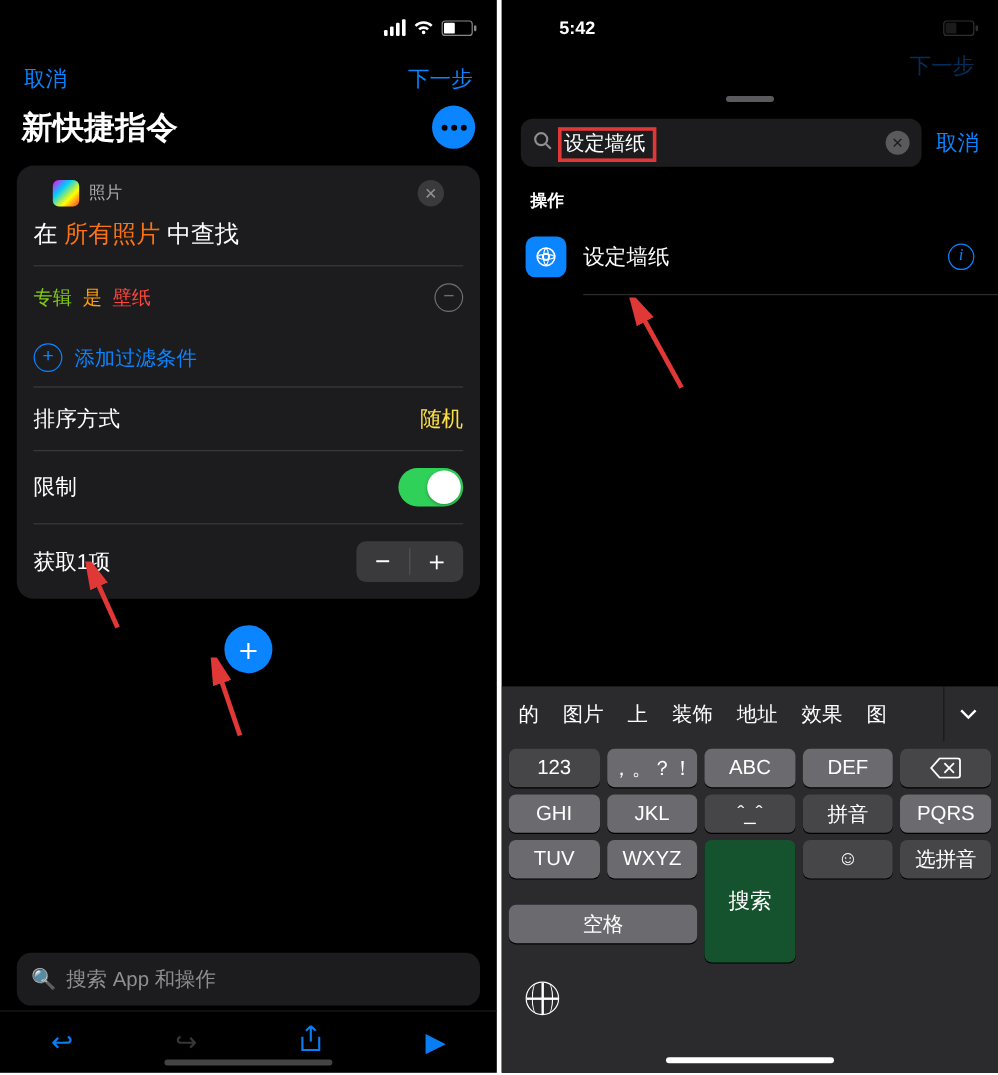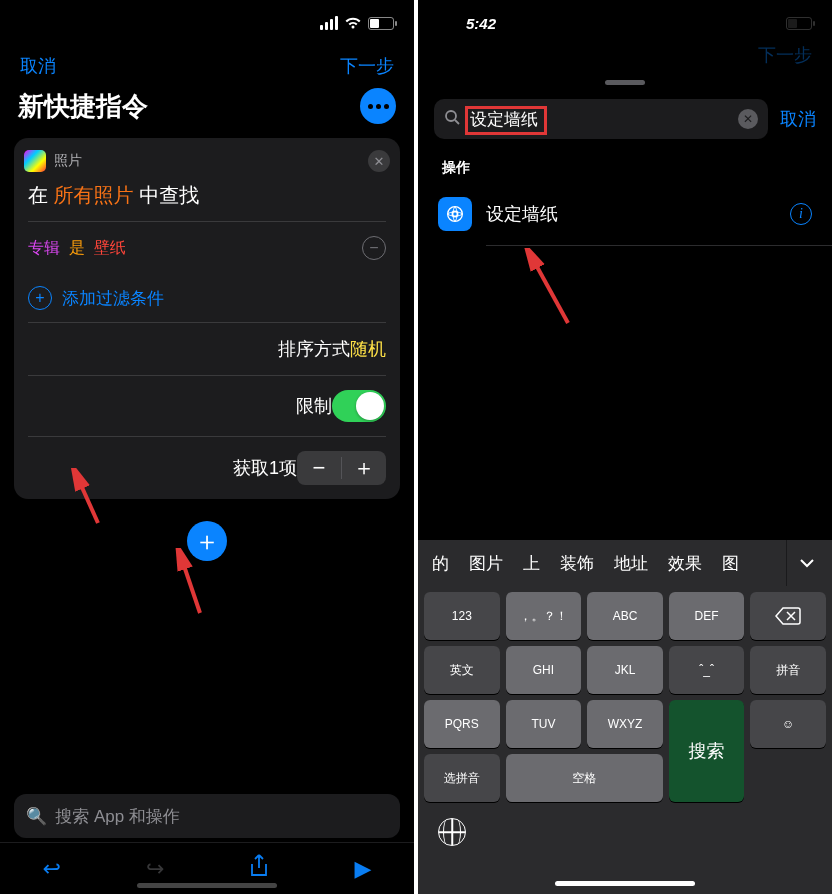--- a/index.html
+++ b/index.html
@@ -1,52 +1,52 @@
 <!DOCTYPE html>
 <html><head>
 <meta charset="utf-8">
 <style>
   * { margin: 0; padding: 0; box-sizing: border-box; font-family: -apple-system, "PingFang SC", sans-serif; }
   body { background: #fff; display: flex; width: 832px; height: 896px; }
   .phone { width: 414px; height: 894px; background: #000; position: relative; overflow: hidden; color: #fff; }
   .sep { width: 4px; background: #fff; }
 
   
-  .status-bar { height: 46px; display: flex; justify-content: flex-end; align-items: center; padding: 0 20px; gap: 6px; font-size: 15px; font-style: italic; }
+  .status-bar { height: 46px; display: flex; justify-content: flex-end; align-items: center; padding: 0 20px; gap: 6px; font-size: 15px; }
   .status-bar.left-time { justify-content: space-between; }
   .status-time { font-weight: 600; margin-left: 28px; }
   .sig-dots { display: flex; gap: 2px; align-items: flex-end; }
   .sig-dots span { width: 3px; background: #fff; border-radius: 1px; }
   .sig-dots span:nth-child(1){height:5px}.sig-dots span:nth-child(2){height:8px}.sig-dots span:nth-child(3){height:11px}.sig-dots span:nth-child(4){height:14px}
   .battery { width: 26px; height: 13px; border: 1.5px solid #fff8; border-radius: 3px; position: relative; }
   .battery::after { content:""; position:absolute; right:-4px; top:3px; width:2px; height:5px; background:#fff8; border-radius:1px; }
   .battery i { display:block; width:9px; height:9px; background:#fff; margin:1px; border-radius:1px; }
 
   
   .nav { display: flex; justify-content: space-between; padding: 8px 20px 6px; }
   .nav span { color: #0a84ff; font-size: 18px; }
   .title { font-size: 26px; font-weight: 700; padding: 4px 18px 14px; display:flex; justify-content:space-between; align-items:center; }
   .more-btn { width: 36px; height: 36px; border-radius: 50%; background: #0a84ff; display:flex; align-items:center; justify-content:center; gap:3px; }
   .more-btn i { width:5px; height:5px; background:#000; border-radius:50%; }
 
   
   .card { margin: 0 14px; background: #1c1c1e; border-radius: 14px; overflow:hidden; }
-  .card-head { display:flex; align-items:center; padding: 12px 10px 4px; gap:8px; }
+  .card-head { display:flex; align-items:center; padding: 12px 30px 4px; gap:8px; }
   .app-icon { width:22px; height:22px; border-radius:5px; background: linear-gradient(135deg,#f0e,#0cf,#ff0,#f33); }
   .card-head-label { font-size:14px; color:#aeaeb2; flex:1; }
   .close-x { width:22px; height:22px; border-radius:50%; background:#3a3a3c; color:#8e8e93; display:flex; align-items:center; justify-content:center; font-size:13px; }
   .line-find { padding: 6px 14px 12px; font-size: 20px; }
   .line-find .blue { color:#f97316; }
   .divider { height:1px; background:#3a3a3c; margin: 0 14px; }
   .filter-line { display:flex; align-items:center; justify-content:space-between; padding: 14px 14px; font-size:16px; }
-  .purple{color:#d946ef}.orange{color:#ff9f0a}.red{color:#ff453a}
+  .purple{color:#84cc16}.orange{color:#ff9f0a}.red{color:#ff453a}
   .collapse-btn { width:24px; height:24px; border:1.5px solid #6e6e73; border-radius:50%; display:flex; align-items:center; justify-content:center; color:#6e6e73; }
   .plus-circle { width:24px; height:24px; border:1.5px solid #0a84ff; border-radius:50%; display:flex; align-items:center; justify-content:center; color:#0a84ff; margin-right:10px; font-size:16px; }
   .add-filter { display:flex; align-items:center; padding: 12px 14px; color:#0a84ff; font-size:17px; }
-  .row { display:flex; justify-content:flex-end; align-items:center; padding: 14px 14px; font-size:18px; }
+  .row { display:flex; justify-content:space-between; align-items:center; padding: 14px 14px; font-size:18px; }
   .row-val-blue { color:#fde047; }
 
   .toggle { width:54px; height:32px; background:#30d158; border-radius:16px; position:relative; }
   .toggle::after { content:""; position:absolute; right:2px; top:2px; width:28px; height:28px; background:#fff; border-radius:50%; box-shadow:0 1px 3px rgba(0,0,0,.3); }
 
   .stepper { display:flex; background:#3a3a3c; border-radius:8px; overflow:hidden; }
   .stepper span { width:44px; height:34px; display:flex; align-items:center; justify-content:center; color:#fff; font-size:22px; }
   .stepper .sep-line { width:1px; background:#545458; margin:6px 0; }
 
   .add-action { width:40px; height:40px; border-radius:50%; background:#0a84ff; display:flex; align-items:center; justify-content:center; margin:22px auto 0; font-size:26px; color:#fff; }
@@ -80,21 +80,21 @@
   .result-label { flex:1; font-size:18px; }
   .info-i { width:22px; height:22px; border:1.5px solid #0a84ff; border-radius:50%; color:#0a84ff; display:flex; align-items:center; justify-content:center; font-size:14px; font-style:italic; font-family: Georgia, serif; }
   .result-sep { height:1px; background:#2c2c2e; margin-left:68px; }
 
   
   .kb { position:absolute; bottom:0; left:0; right:0; background:#2b2b2d; padding-bottom:48px; }
   .cand-row { display:flex; align-items:center; height:46px; padding: 0 6px 0 14px; gap:20px; font-size:17px; color:#fff; }
   .cand-row span { white-space:nowrap; }
   .cand-expand { margin-left:auto; width:40px; height:46px; display:flex; align-items:center; justify-content:center; color:#fff; border-left:1px solid #1a1a1c; }
   .kb-grid { display:grid; grid-template-columns: repeat(5, 1fr); gap:6px; padding: 6px; }
-  .key { height:48px; background:#6b6b6f; border-radius:6px; display:flex; align-items:center; justify-content:center; font-size:12px; color:#fff; box-shadow: 0 1px 0 #000; }
+  .key { height:32px; background:#6b6b6f; border-radius:6px; display:flex; align-items:center; justify-content:center; font-size:17px; color:#fff; box-shadow: 0 1px 0 #000; }
   .key.dark { background:#464649; }
   .key.search { background:#14532d; grid-row: span 2; height:102px; font-size:18px; }
   .globe-row { padding: 10px 20px 0; }
   .globe { width:28px; height:28px; border:1.5px solid #fff; border-radius:50%; position:relative; }
   .globe::before { content:""; position:absolute; left:50%; top:0; bottom:0; width:1.5px; background:#fff; transform:translateX(-50%); }
   .globe::after { content:""; position:absolute; top:50%; left:0; right:0; height:1.5px; background:#fff; transform:translateY(-50%); }
   .globe i { position:absolute; left:4px; right:4px; top:0; bottom:0; border:1.5px solid #fff; border-radius:50%/100%; border-top:none; border-bottom:none; }
   .home-ind-w { position:absolute; bottom:8px; left:50%; transform:translateX(-50%); width:140px; height:5px; background:#fff; border-radius:3px; }
 </style>
 </head>
@@ -287,21 +287,20 @@
       <div class="key">，。？！</div>
       <div class="key">ABC</div>
       <div class="key">DEF</div>
       <div class="key dark">
           <svg width="26" height="18" viewBox="0 0 26 18">
             <path d="M8 1h15a2 2 0 012 2v12a2 2 0 01-2 2H8l-7-8z" fill="none" stroke="#fff" stroke-width="1.5"></path>
             <path d="M12 5l8 8m0-8l-8 8" stroke="#fff" stroke-width="1.5"></path>
           </svg>
         </div>
 
-      <div class="key dark">英文</div>
       <div class="key">GHI</div>
       <div class="key">JKL</div>
       <div class="key dark">ˆ_ˆ</div>
 
       <div class="key dark">拼音</div>
       <div class="key">PQRS</div>
       <div class="key">TUV</div>
       <div class="key">WXYZ</div>
       <div class="key search">搜索</div>
 

